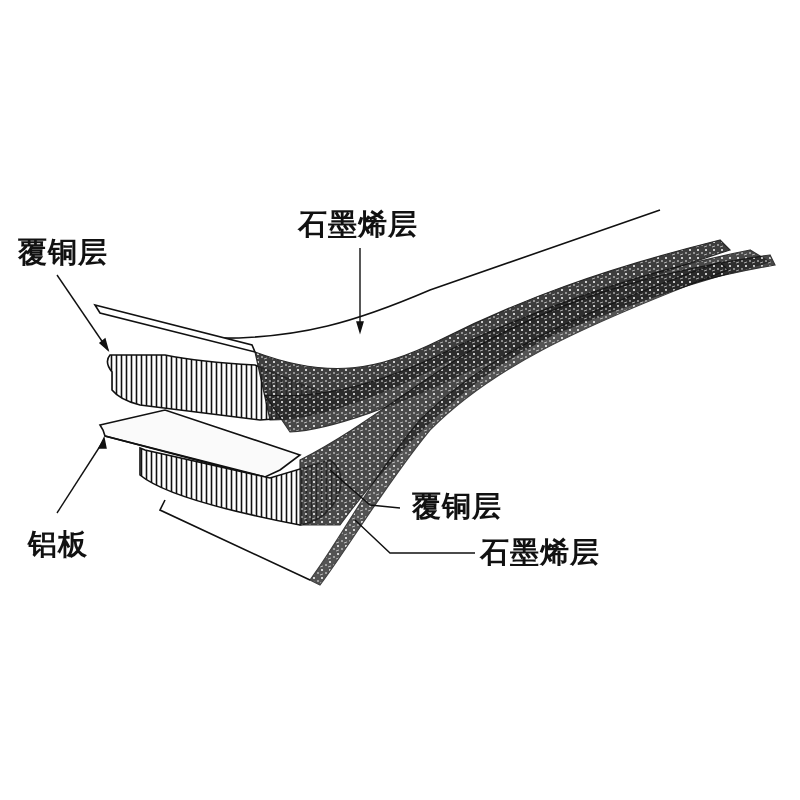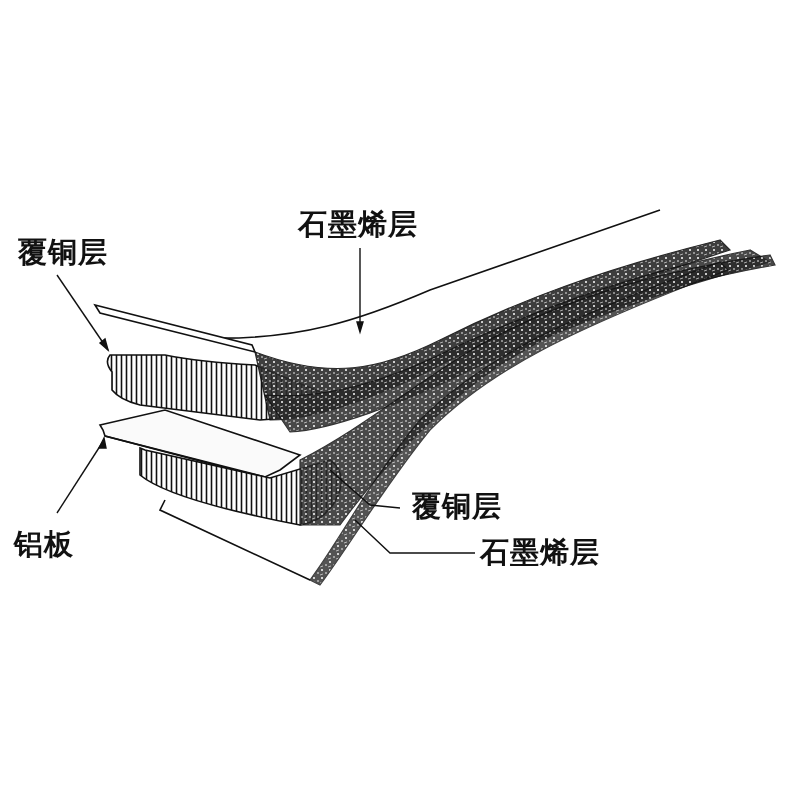--- a/index.html
+++ b/index.html
@@ -67,16 +67,16 @@
       <polygon points="360,332 357,322 363,322" fill="#111"></polygon>
       <line x1="57" y1="513" x2="104" y2="440"></line>
       <polygon points="104,438 99,448 106,448" fill="#111"></polygon>
       <path d="M330 470 L370 505 L400 508"></path>
       <path d="M355 520 L390 553 L475 553"></path>
     </g>
   </svg>
 
   <div class="label" style="left:18px; top:238px;">覆铜层</div>
   <div class="label" style="left:298px; top:210px;">石墨烯层</div>
-  <div class="label" style="left:14px; top:530px;">铝板</div>
+  <div class="label" style="left:28px; top:530px;">铝板</div>
   <div class="label" style="left:412px; top:492px;">覆铜层</div>
   <div class="label" style="left:480px; top:538px;">石墨烯层</div>
 </div>
 
 </body></html>

